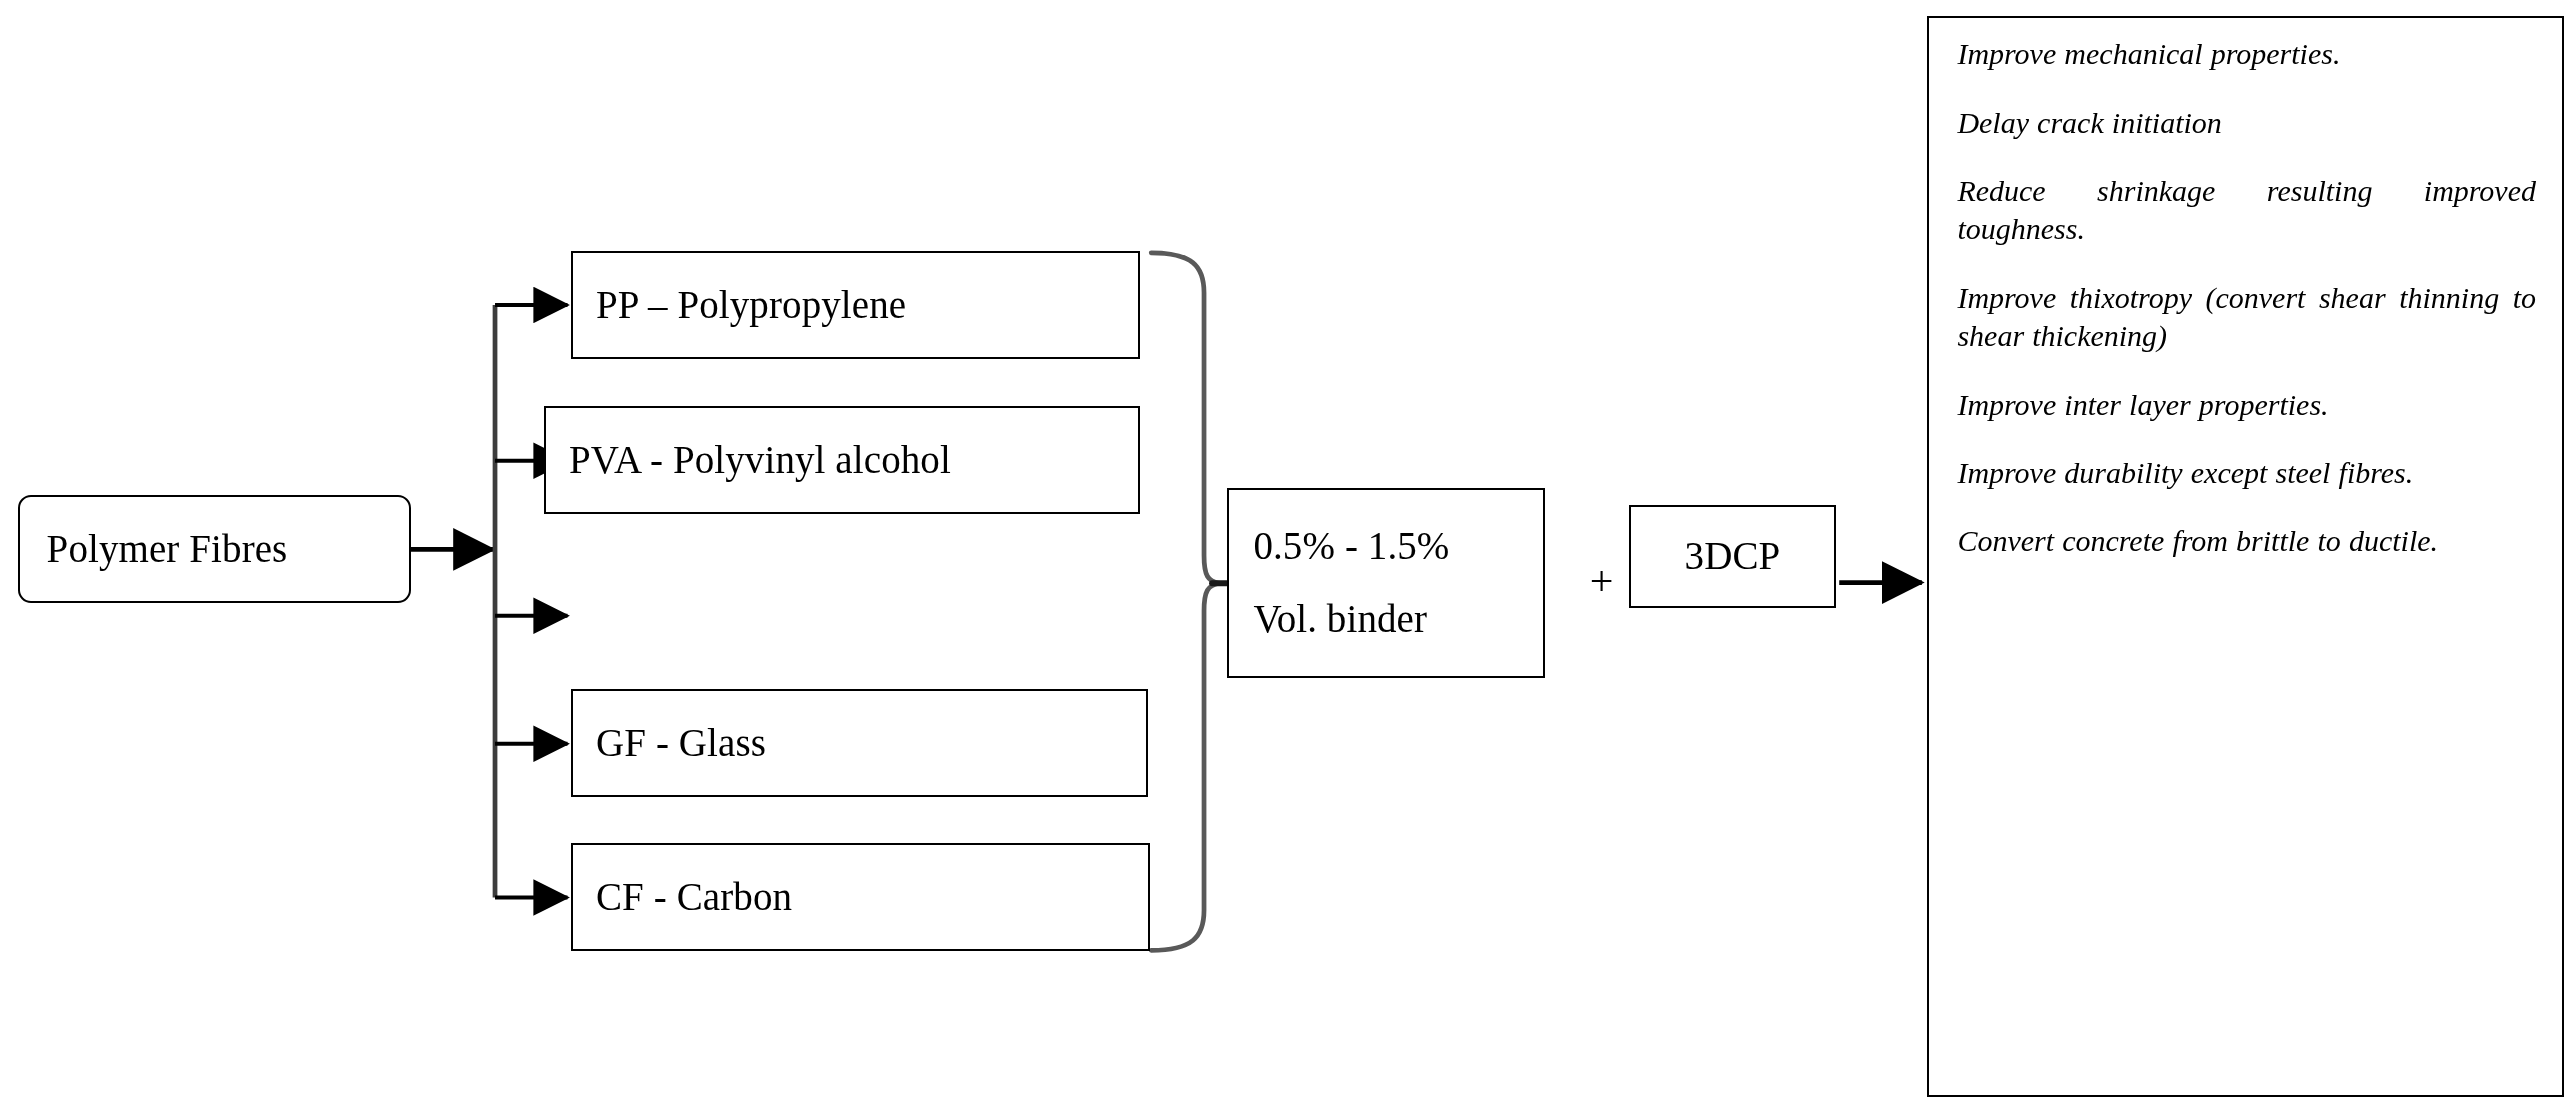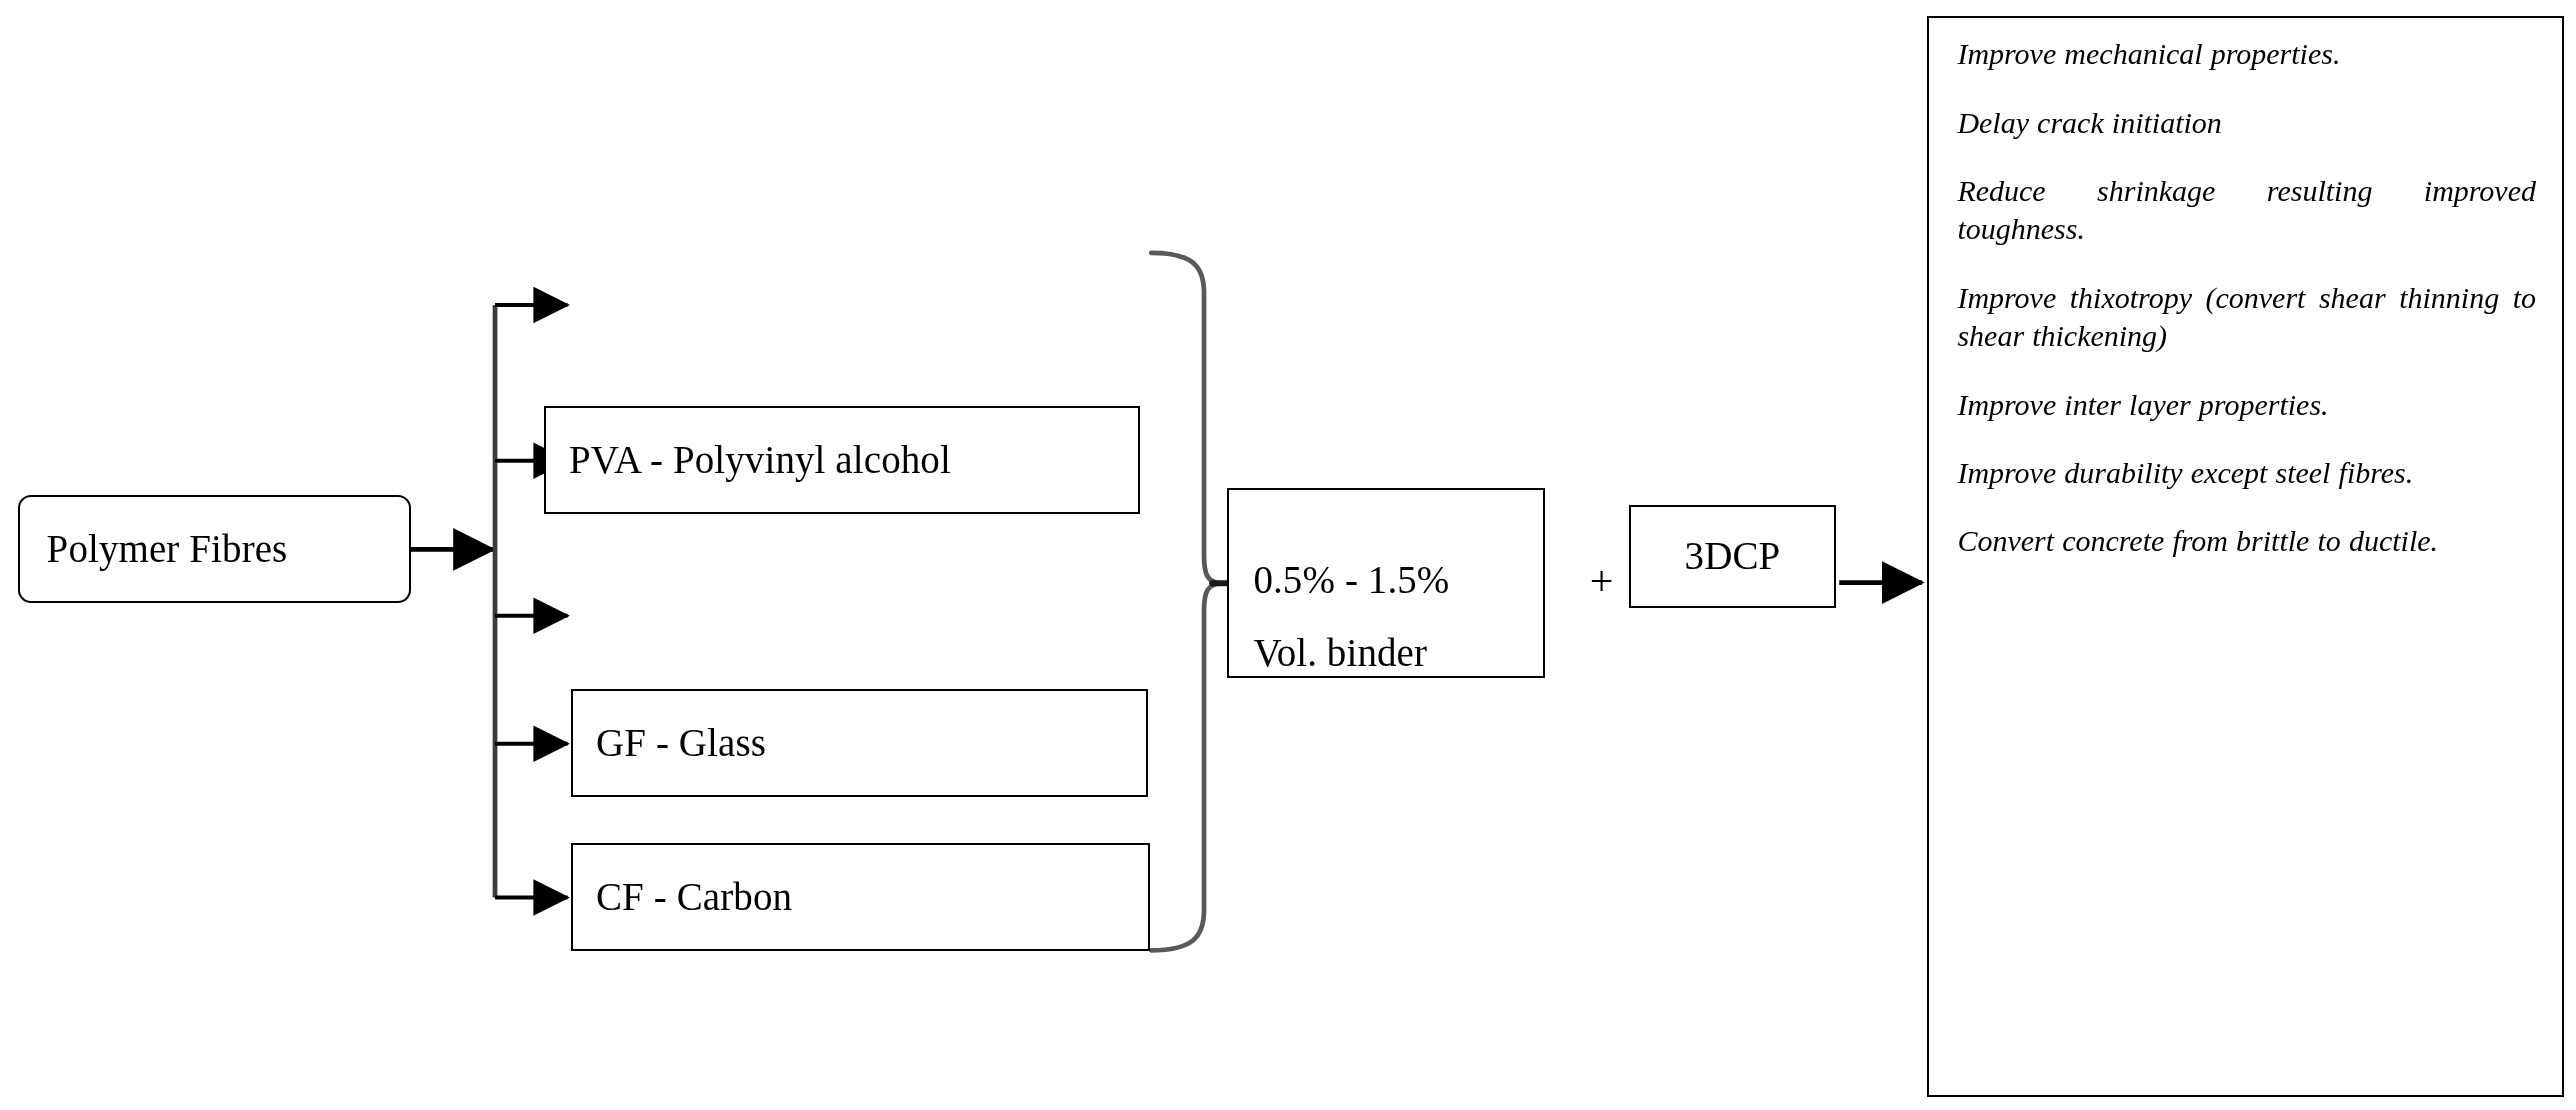--- a/index.html
+++ b/index.html
@@ -50,21 +50,21 @@
   #box-pp   { left: 571px;  top: 251px;  width: 569px;  height: 108px; }
   #box-pva  { left: 544px;  top: 406px;  width: 596px;  height: 108px; }
   #box-pe   { left: 571px;  top: 561px;  width: 577px;  height: 110px; }
   #box-gf   { left: 571px;  top: 689px; width: 577px;  height: 108px; }
   #box-cf   { left: 571px;  top: 843px; width: 579px;  height: 108px; }
 
   #box-binder {
     left: 1227px; top: 488px; width: 318px; height: 190px;
     flex-direction: column;
     align-items: flex-start;
-    justify-content: flex-end;
+    justify-content: center;
     padding-left: 24.4px;
   }
   #box-binder .line1 { margin-bottom: 28.4px; }
 
   #box-3dcp {
     left: 1629px; top: 505px; width: 207px; height: 103px;
     padding-left: 0;
     justify-content: center;
   }
 
@@ -163,20 +163,23 @@
 
     <g>
       <line x1="2716" y1="860" x2="2838" y2="860" stroke="#000000" stroke-width="7" marker-end="url(#arrowhead)"></line>
     </g>
   </svg>
 
   <div class="node" id="box-polymer-fibres">
     <span>Polymer Fibres</span>
   </div>
 
+  <div class="node" id="box-pp">
+    <span>PP – Polypropylene</span>
+  </div>
 
   <div class="node" id="box-pva">
     <span>PVA - Polyvinyl alcohol</span>
   </div>
 
 
   <div class="node" id="box-gf">
     <span>GF - Glass</span>
   </div>
 

